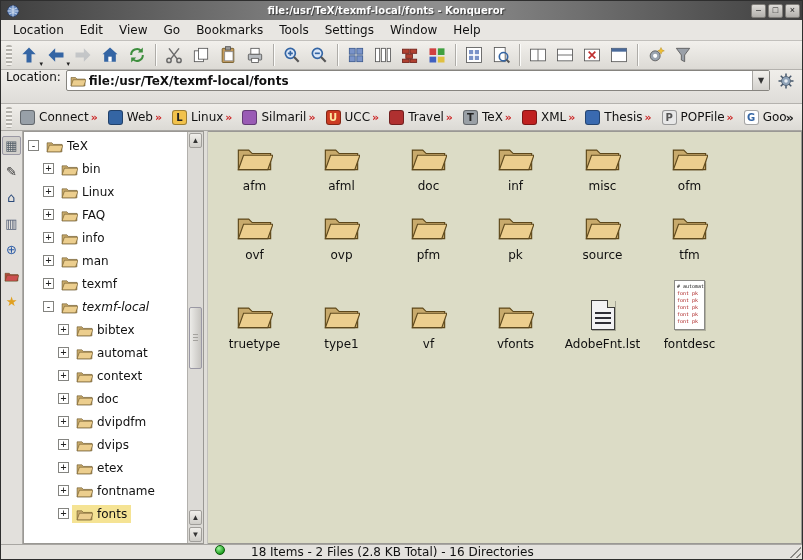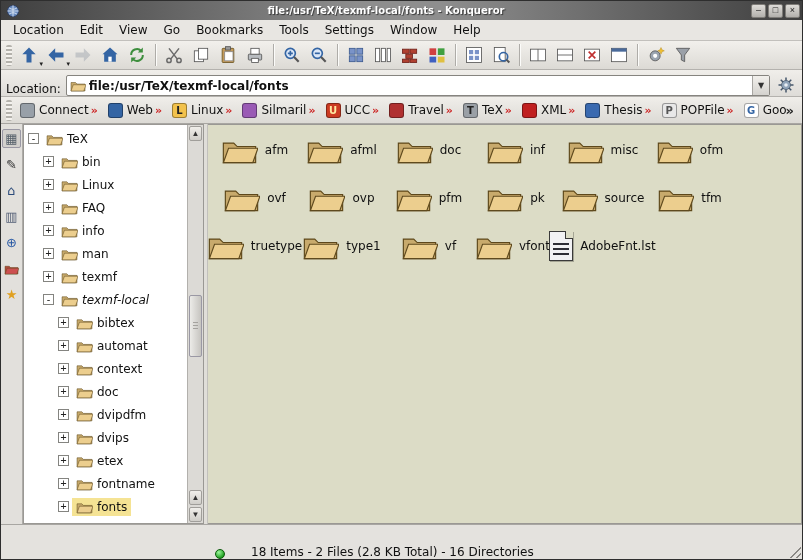--- a/index.html
+++ b/index.html
@@ -24,21 +24,21 @@
   .ticon{width:20px;height:20px;}
   .tsep{width:1px;height:22px;background:#aeaca8;box-shadow:1px 0 0 #fcfcfa;margin:0 4px;flex:none;}
   .has-drop::after{content:"▾";position:absolute;right:-1px;bottom:0;font-size:7px;color:#222;}
   .ic-arrow-up,.ic-arrow-left,.ic-home{color:#3465a4;}
   .ic-arrow-right{color:#a8adb4;}
   .ic-reload{color:#3d8e3d;}
   .ic-scissors{color:#6a6a6a;}
   .ic-funnel{color:#9aa0a8;}
 
   
-  .locbar{height:27px;flex:none;display:flex;align-items:flex-end;background:linear-gradient(180deg,#f0eeea,#dedcd8);border-bottom:1px solid #b4b2ae;padding:0 5px;gap:5px;}
+  .locbar{height:34px;flex:none;display:flex;align-items:flex-start;background:linear-gradient(180deg,#f0eeea,#dedcd8);border-bottom:1px solid #b4b2ae;padding:0 5px;gap:5px;}
   .loc-label{font-size:12px;color:#111;flex:none;}
   .combo{flex:1;height:21px;display:flex;align-items:center;background:#fff;border:1px solid #86847f;border-radius:2px;overflow:hidden;}
   .combo-folder{width:16px;height:13px;margin:0 3px;flex:none;color:var(--folder);}
   .loc-input{flex:1;border:none;outline:none;font-size:12px;font-family:inherit;height:100%;padding:0;background:#fff;color:#111;font-weight:bold;}
   .combo-drop{width:17px;height:100%;flex:none;background:linear-gradient(180deg,#f2f0ec,#d4d2ce);border-left:1px solid #a8a6a2;display:flex;align-items:center;justify-content:center;font-size:8px;color:#333;}
   .loc-go{width:22px;height:22px;flex:none;display:flex;align-items:center;justify-content:center;background:transparent;border:none;padding:0;}
   .loc-go svg{width:18px;height:18px;}
 
   
   .bookbar{height:27px;flex:none;display:flex;align-items:center;background:linear-gradient(180deg,#f0eeea,#dcdad5);border-bottom:1px solid #a8a6a2;padding:0 2px;font-size:12px;}
@@ -69,32 +69,32 @@
   .sb-btn.up::before{content:"▲";}
   .sb-btn.down::before{content:"▼";}
   .sb-track{flex:1;position:relative;margin:0 1px;}
   .sb-thumb{position:absolute;left:0;right:0;top:44%;height:62px;background:linear-gradient(90deg,#ecebe8,#c6c4c0);border:1px solid #9a98a4;border-radius:2px;}
   .sb-thumb::after{content:"";position:absolute;left:3px;right:3px;top:50%;height:8px;margin-top:-4px;background:repeating-linear-gradient(180deg,#a4a29e 0 1px,transparent 1px 3px);}
 
   .splitter{width:4px;flex:none;background:#e0ded9;border-right:1px solid #c2c0bc;}
 
   .content{flex:1;background:var(--content_bg);border:1px solid #9a9894;border-left:none;overflow:hidden;}
   .grid{display:grid;grid-template-columns:repeat(6,87px);align-items:end;justify-items:center;row-gap:18px;padding:10px 0 0 3px;}
-  .cell{display:flex;flex-direction:row;align-items:center;gap:7px;}
+  .cell{display:flex;flex-direction:column;align-items:center;gap:7px;}
   .cell-label{font-size:12px;color:#101010;white-space:nowrap;}
   .folder-lg{width:37px;height:30px;color:var(--folder);}
   .file-page{width:24px;height:30px;background:#f2f2f4;border:1px solid #3a3a3a;position:relative;box-shadow:1px 1px 0 rgba(0,0,0,.25);}
   .fp-fold{position:absolute;top:-1px;right:-1px;width:8px;height:8px;background:var(--content_bg);border-left:1px solid #3a3a3a;border-bottom:1px solid #3a3a3a;}
   .fp-lines{position:absolute;left:3px;right:3px;top:11px;height:15px;background:repeating-linear-gradient(180deg,#2e2e36 0 2px,transparent 2px 5px);}
   .text-page{width:31px;height:50px;background:#fff;border:1px solid #8a8a86;padding:2px 2px;overflow:hidden;box-shadow:1px 1px 0 rgba(0,0,0,.2);}
   .tp-line{font-family:"DejaVu Sans Mono",monospace;font-size:5px;line-height:7px;color:#a81818;white-space:nowrap;}
   .tp-line.first{color:#111;}
 
   
-  .statusbar{height:35px;flex:none;background:#e4e2de;border-top:1px solid #a8a6a2;display:flex;align-items:flex-end;font-size:12px;color:#111;position:relative;}
+  .statusbar{height:15px;flex:none;background:#e4e2de;border-top:1px solid #a8a6a2;display:flex;align-items:flex-start;font-size:12px;color:#111;position:relative;}
   .led{width:10px;height:10px;border-radius:50%;margin-left:214px;flex:none;background:radial-gradient(circle at 35% 30%,#9cf89c,#1c9a1c 75%);border:1px solid #0a5a0a;}
   .status-text{margin-left:26px;white-space:nowrap;}
   .grip{position:absolute;right:1px;bottom:1px;width:14px;height:14px;background:repeating-linear-gradient(135deg,#8a8884 0 1px,transparent 1px 4px);clip-path:polygon(100% 0,100% 100%,0 100%);}
   .defs{position:absolute;width:0;height:0;overflow:hidden;}
 </style>
 </head>
 <body>
 
 <svg class="defs" aria-hidden="true">
   <defs>
@@ -748,20 +748,31 @@
             </svg>
             <span class="cell-label">vfonts</span>
           </div>
           <div class="cell">
             <div class="file-page">
               <div class="fp-fold"></div>
               <div class="fp-lines"></div>
             </div>
             <span class="cell-label">AdobeFnt.lst</span>
           </div>
+          <div class="cell">
+            <div class="text-page">
+              <div class="tp-line first"># automat</div>
+              <div class="tp-line">font pk</div>
+              <div class="tp-line">font pk</div>
+              <div class="tp-line">font pk</div>
+              <div class="tp-line">font pk</div>
+              <div class="tp-line">font pk</div>
+            </div>
+            <span class="cell-label">fontdesc</span>
+          </div>
         </div>
     </div>
 
   </div>
 
   <div class="statusbar">
     <span class="led"></span>
     <span class="status-text">18 Items - 2 Files (2.8 KB Total) - 16 Directories</span>
     <span class="grip"></span>
   </div>

